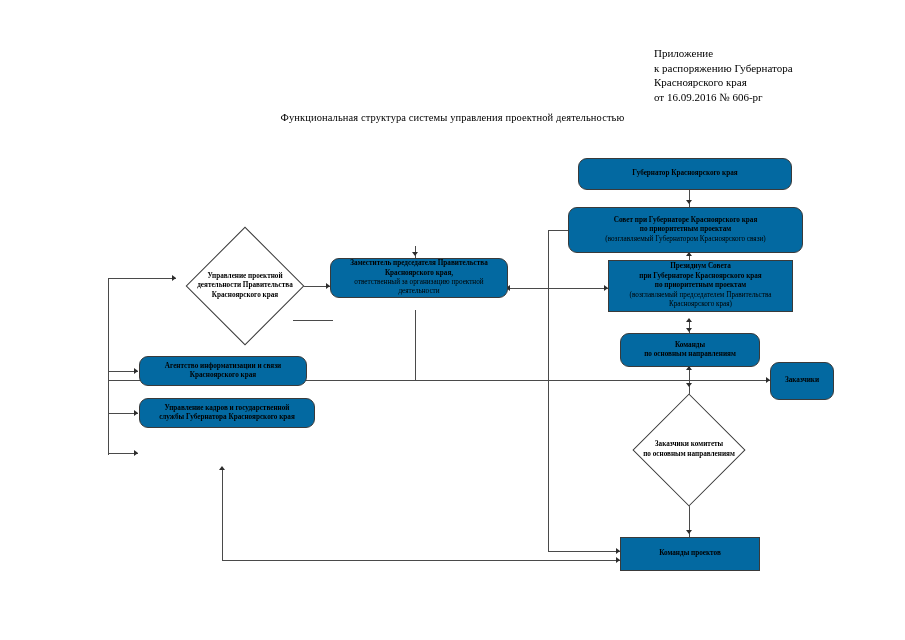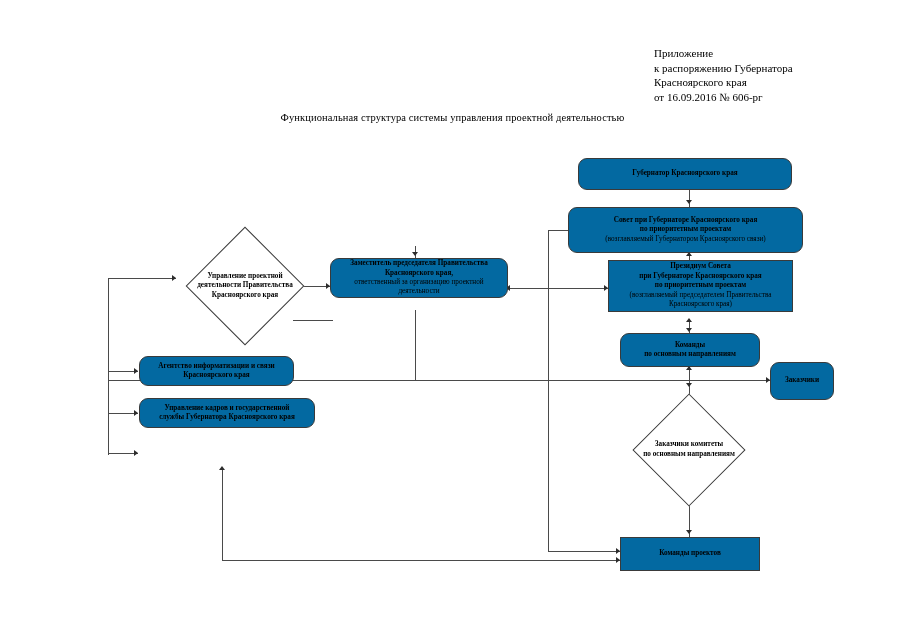--- a/index.html
+++ b/index.html
@@ -199,21 +199,21 @@
 
   <div class="node rnd" style="left:330px;top:258px;width:178px;height:40px;">
     <div class="tx">
       <span class="b">Заместитель председателя Правительства</span>
       <span class="b">Красноярского края,</span>
       <span class="n">ответственный за организацию проектной</span>
       <span class="n">деятельности</span>
     </div>
   </div>
 
-  <div class="node rnd" style="left:139px;top:356px;width:155px;height:30px;text-align:center;">
+  <div class="node rnd" style="left:139px;top:356px;width:168px;height:30px;text-align:center;">
     <div class="tx">
       <span class="b">Агентство информатизации и связи</span>
       <span class="b">Красноярского края</span>
     </div>
   </div>
 
   <div class="node rnd" style="left:139px;top:398px;width:176px;height:30px;">
     <div class="tx">
       <span class="b">Управление кадров и государственной</span>
       <span class="b">службы Губернатора Красноярского края</span>

